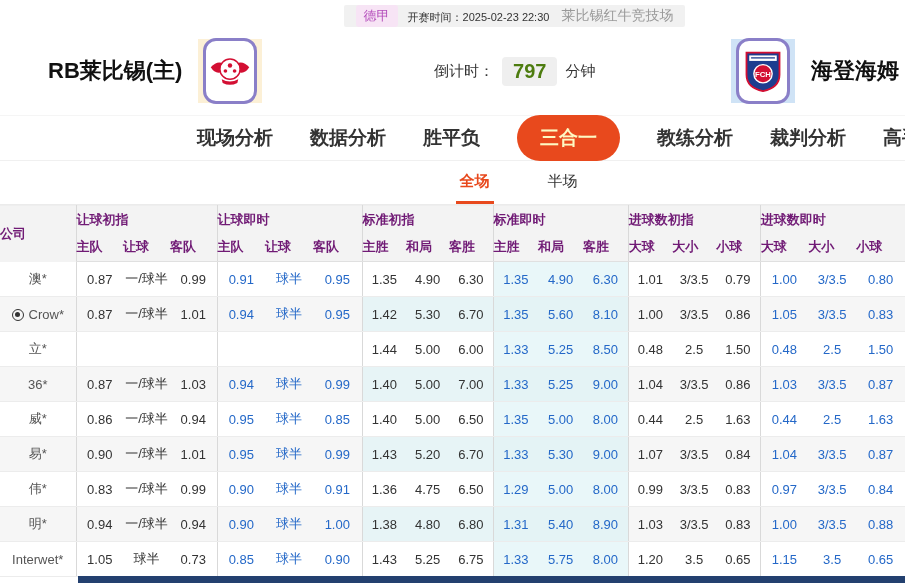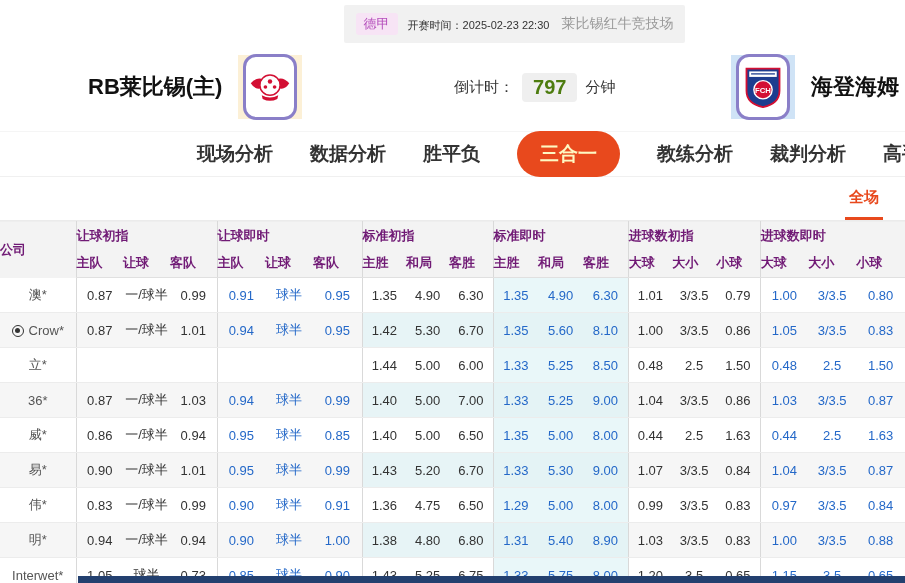--- a/index.html
+++ b/index.html
@@ -2,48 +2,48 @@
 <html><head>
 <meta charset="utf-8">
 <style>
   *{box-sizing:border-box;margin:0;padding:0}
   html,body{width:905px;height:583px;overflow:hidden}
   body{font-family:"Liberation Sans","DejaVu Sans",sans-serif;background:#fff;position:relative}
 
   
   .top-strip{display:flex;justify-content:center;margin-top:5px}
   .strip-inner{display:inline-flex;align-items:center;gap:10px;background:#f1f1f1;
-    padding:8px 12px;border-radius:2px;transform:translateX(62px)}
+    padding:0 12px;border-radius:2px;transform:translateX(62px)}
   .league-badge{background:#f7e4f5;color:#b44dbb;font-size:13px;padding:2px 8px;border-radius:3px}
   .kickoff-label,.kickoff-time{font-weight:normal;color:#333;font-size:11px}
   .venue{color:#999;font-size:14px;margin-left:2px}
 
   
-  .match-header{display:flex;align-items:center;height:88px;padding-left:88px}
+  .match-header{display:flex;align-items:center;height:88px;padding-left:48px}
   .team{display:flex;align-items:center;gap:16px}
   .team-name{font-size:22px;font-weight:bold;color:#111;white-space:nowrap}
   .logo-tile{width:64px;height:64px;display:flex;align-items:center;justify-content:center;flex:0 0 auto}
   .home-tile{background:#fcf0d6}
   .away-tile{background:#cfe3f6}
   .logo-box{width:54px;height:66px;background:#fff;border:3px solid #8a7fc8;border-radius:13px;
     display:flex;align-items:center;justify-content:center;overflow:hidden}
   .countdown{flex:1;display:flex;align-items:center;justify-content:center;gap:8px;
     font-size:15px;color:#333;transform:translateX(18px)}
   .count-num{background:#efefef;color:#4d7c0f;font-weight:bold;font-size:20px;
     padding:3px 11px;border-radius:4px}
   .away{padding-right:6px}
 
   
   .nav{display:flex;align-items:center;gap:37px;height:46px;padding-left:197px;
     border-top:1px solid #f5f5f5;border-bottom:1px solid #f0f0f0}
   .nav-item{font-size:19px;color:#333;font-weight:600;white-space:nowrap;cursor:pointer}
   .nav-item.active{background:#e8491d;color:#fef9c3;padding:10px 23px;border-radius:999px;font-weight:600}
 
   
-  .subtabs{display:flex;justify-content:flex-end;gap:50px;height:44px;align-items:stretch;
+  .subtabs{display:flex;justify-content:center;gap:50px;height:44px;align-items:stretch;
     border-bottom:1px solid #ebebeb;transform:translateX(0)}
   .subtabs-inner{display:flex;gap:50px;transform:translateX(66px)}
   .subtab{display:flex;align-items:center;font-size:15px;color:#333;cursor:pointer;
     border-bottom:3px solid transparent;padding:0 4px}
   .subtab.active{color:#e8491d;font-weight:bold;border-bottom-color:#e8491d}
 
   
   table{width:905px;border-collapse:collapse;table-layout:fixed;font-size:13px}
   thead th{background:#f3f3f3;color:#701a75;font-weight:bold;height:28px;font-size:13px;text-align:left}
   thead{border-top:1px solid #eee}

